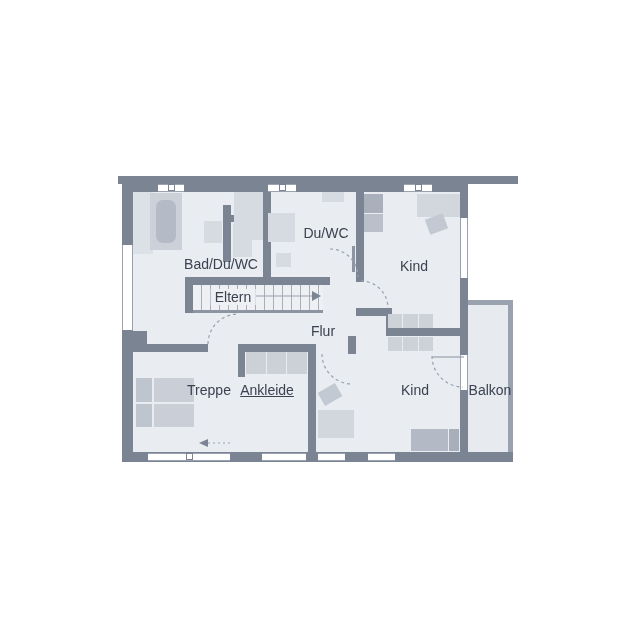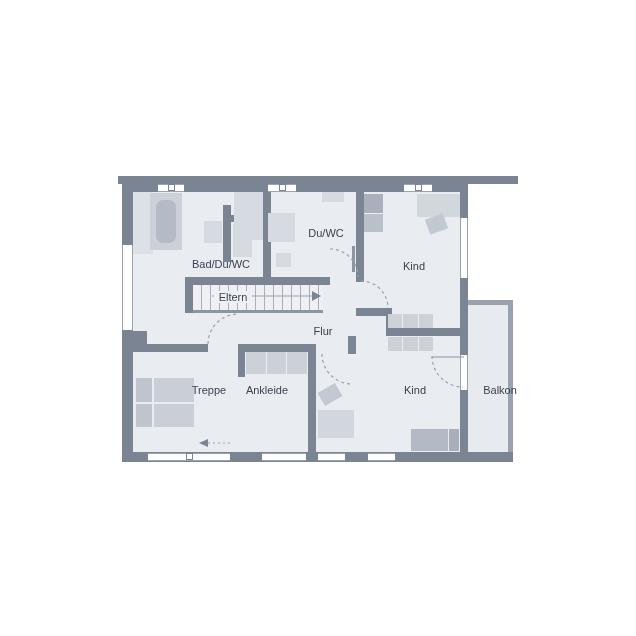--- a/index.html
+++ b/index.html
@@ -8,21 +8,21 @@
   .abs{position:absolute;}
   .wall{position:absolute;background:#7b8492;}
   .thinwall{position:absolute;background:#8d95a2;}
   .floor{position:absolute;background:#e9ecf1;}
   .stairfloor{position:absolute;background:#eef0f3;
     background-image:repeating-linear-gradient(90deg, transparent 0 8px, #a8afba 8px 9px);}
   .win-h{position:absolute;background:#fff;border-top:1.5px solid #9aa2af;border-bottom:1.5px solid #9aa2af;box-sizing:border-box;}
   .win-v{position:absolute;background:#fff;border-left:1.5px solid #9aa2af;border-right:1.5px solid #9aa2af;box-sizing:border-box;}
   .handle{position:absolute;width:7px;height:7px;background:#fff;border:1.2px solid #7b8492;box-sizing:border-box;}
   .furn{position:absolute;}
-  .lbl{position:absolute;transform:translate(-50%,-50%);font-size:11px;color:#3b4250;white-space:nowrap;}
+  .lbl{position:absolute;transform:translate(-50%,-50%);font-size:14px;color:#3b4250;white-space:nowrap;}
   .cells{position:absolute;display:flex;gap:1px;}
   .cells>div{flex:1;}
   svg.overlay{position:absolute;left:0;top:0;pointer-events:none;}
 </style>
 </head>
 <body>
 
 <div id="stage">
 
   <div class="floor" style="left:133px;top:192px;width:327px;height:260px;"></div>
@@ -137,17 +137,17 @@
     <polygon points="312,291 321,296 312,301" fill="#7b8492"></polygon>
     <polygon points="208,439 199,443 208,447" fill="#7b8492"></polygon>
   </svg>
 
   <div class="lbl" style="left:221px;top:264px;">Bad/Du/WC</div>
   <div class="lbl" style="left:326px;top:233px;">Du/WC</div>
   <div class="lbl" style="left:414px;top:266px;">Kind</div>
   <div class="lbl" style="left:233px;top:297px;background:#eef0f3;padding:0 4px;">Eltern</div>
   <div class="lbl" style="left:323px;top:331px;">Flur</div>
   <div class="lbl" style="left:209px;top:390px;">Treppe</div>
-  <div class="lbl" style="left:267px;top:390px;">Ankleide</div>
+  <div class="lbl" style="left:267px;top:390px;text-decoration:underline;">Ankleide</div>
   <div class="lbl" style="left:415px;top:390px;">Kind</div>
-  <div class="lbl" style="left:500px;top:390px;">Balkon</div>
+  <div class="lbl" style="left:490px;top:390px;">Balkon</div>
 
 </div>
 
 </body></html>

